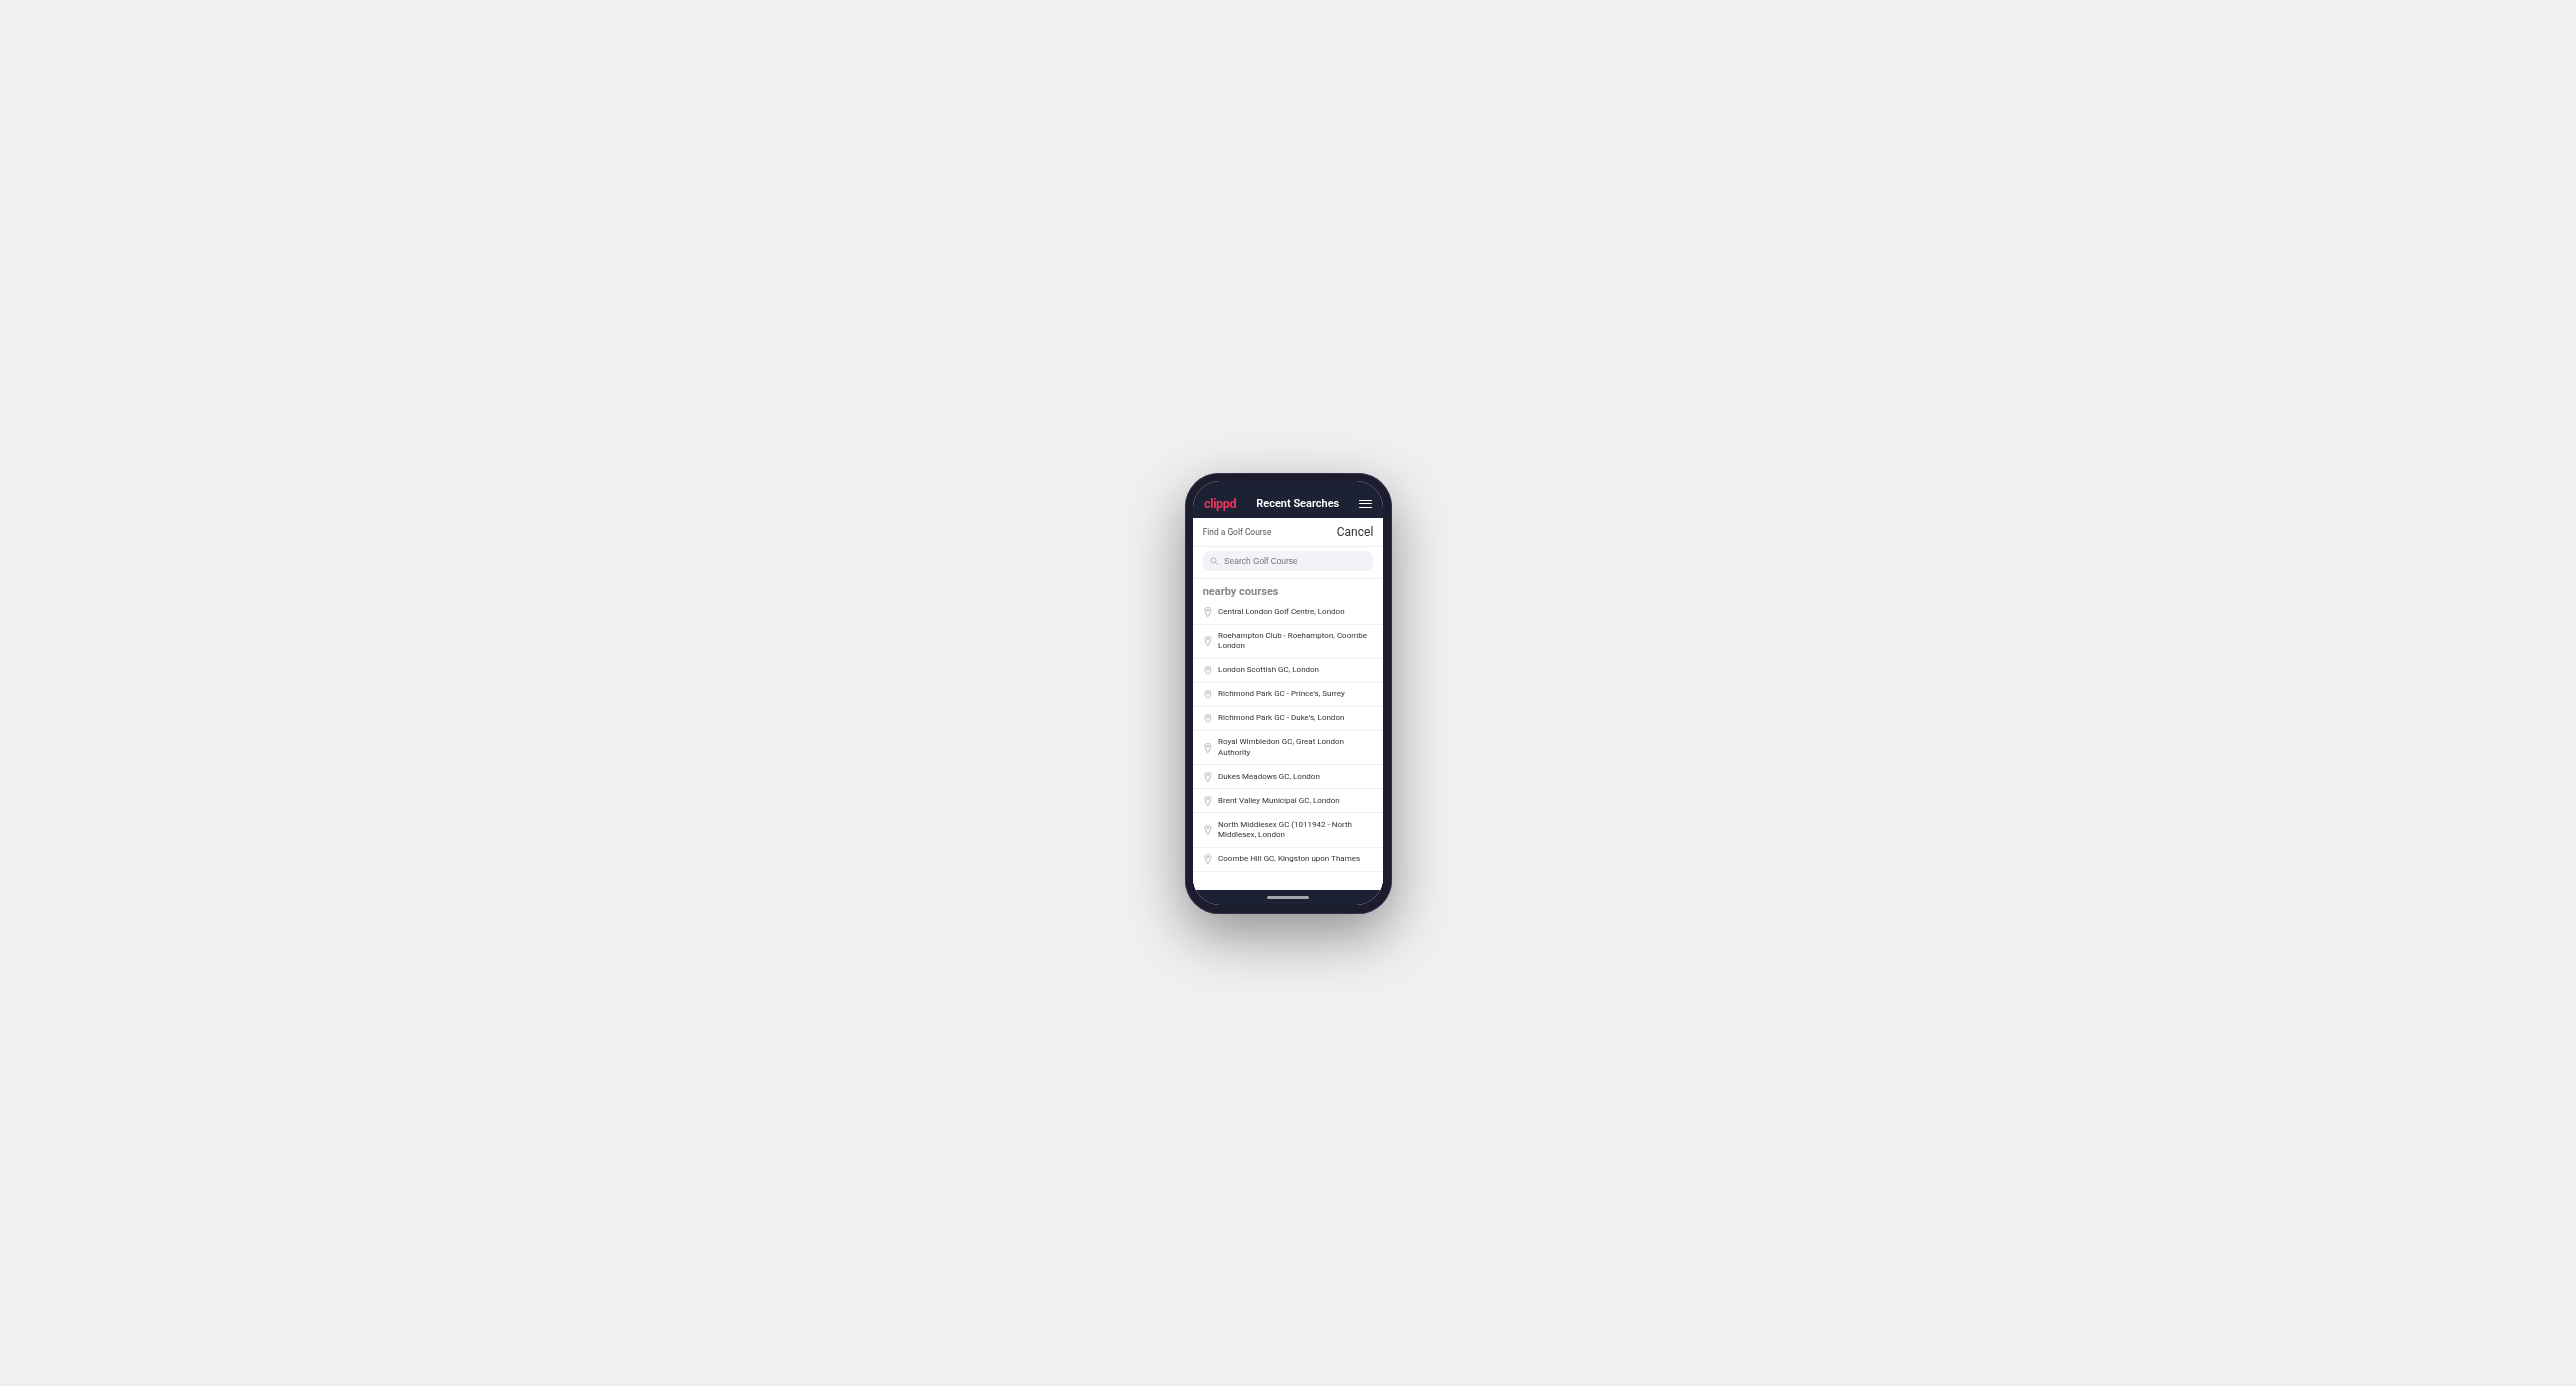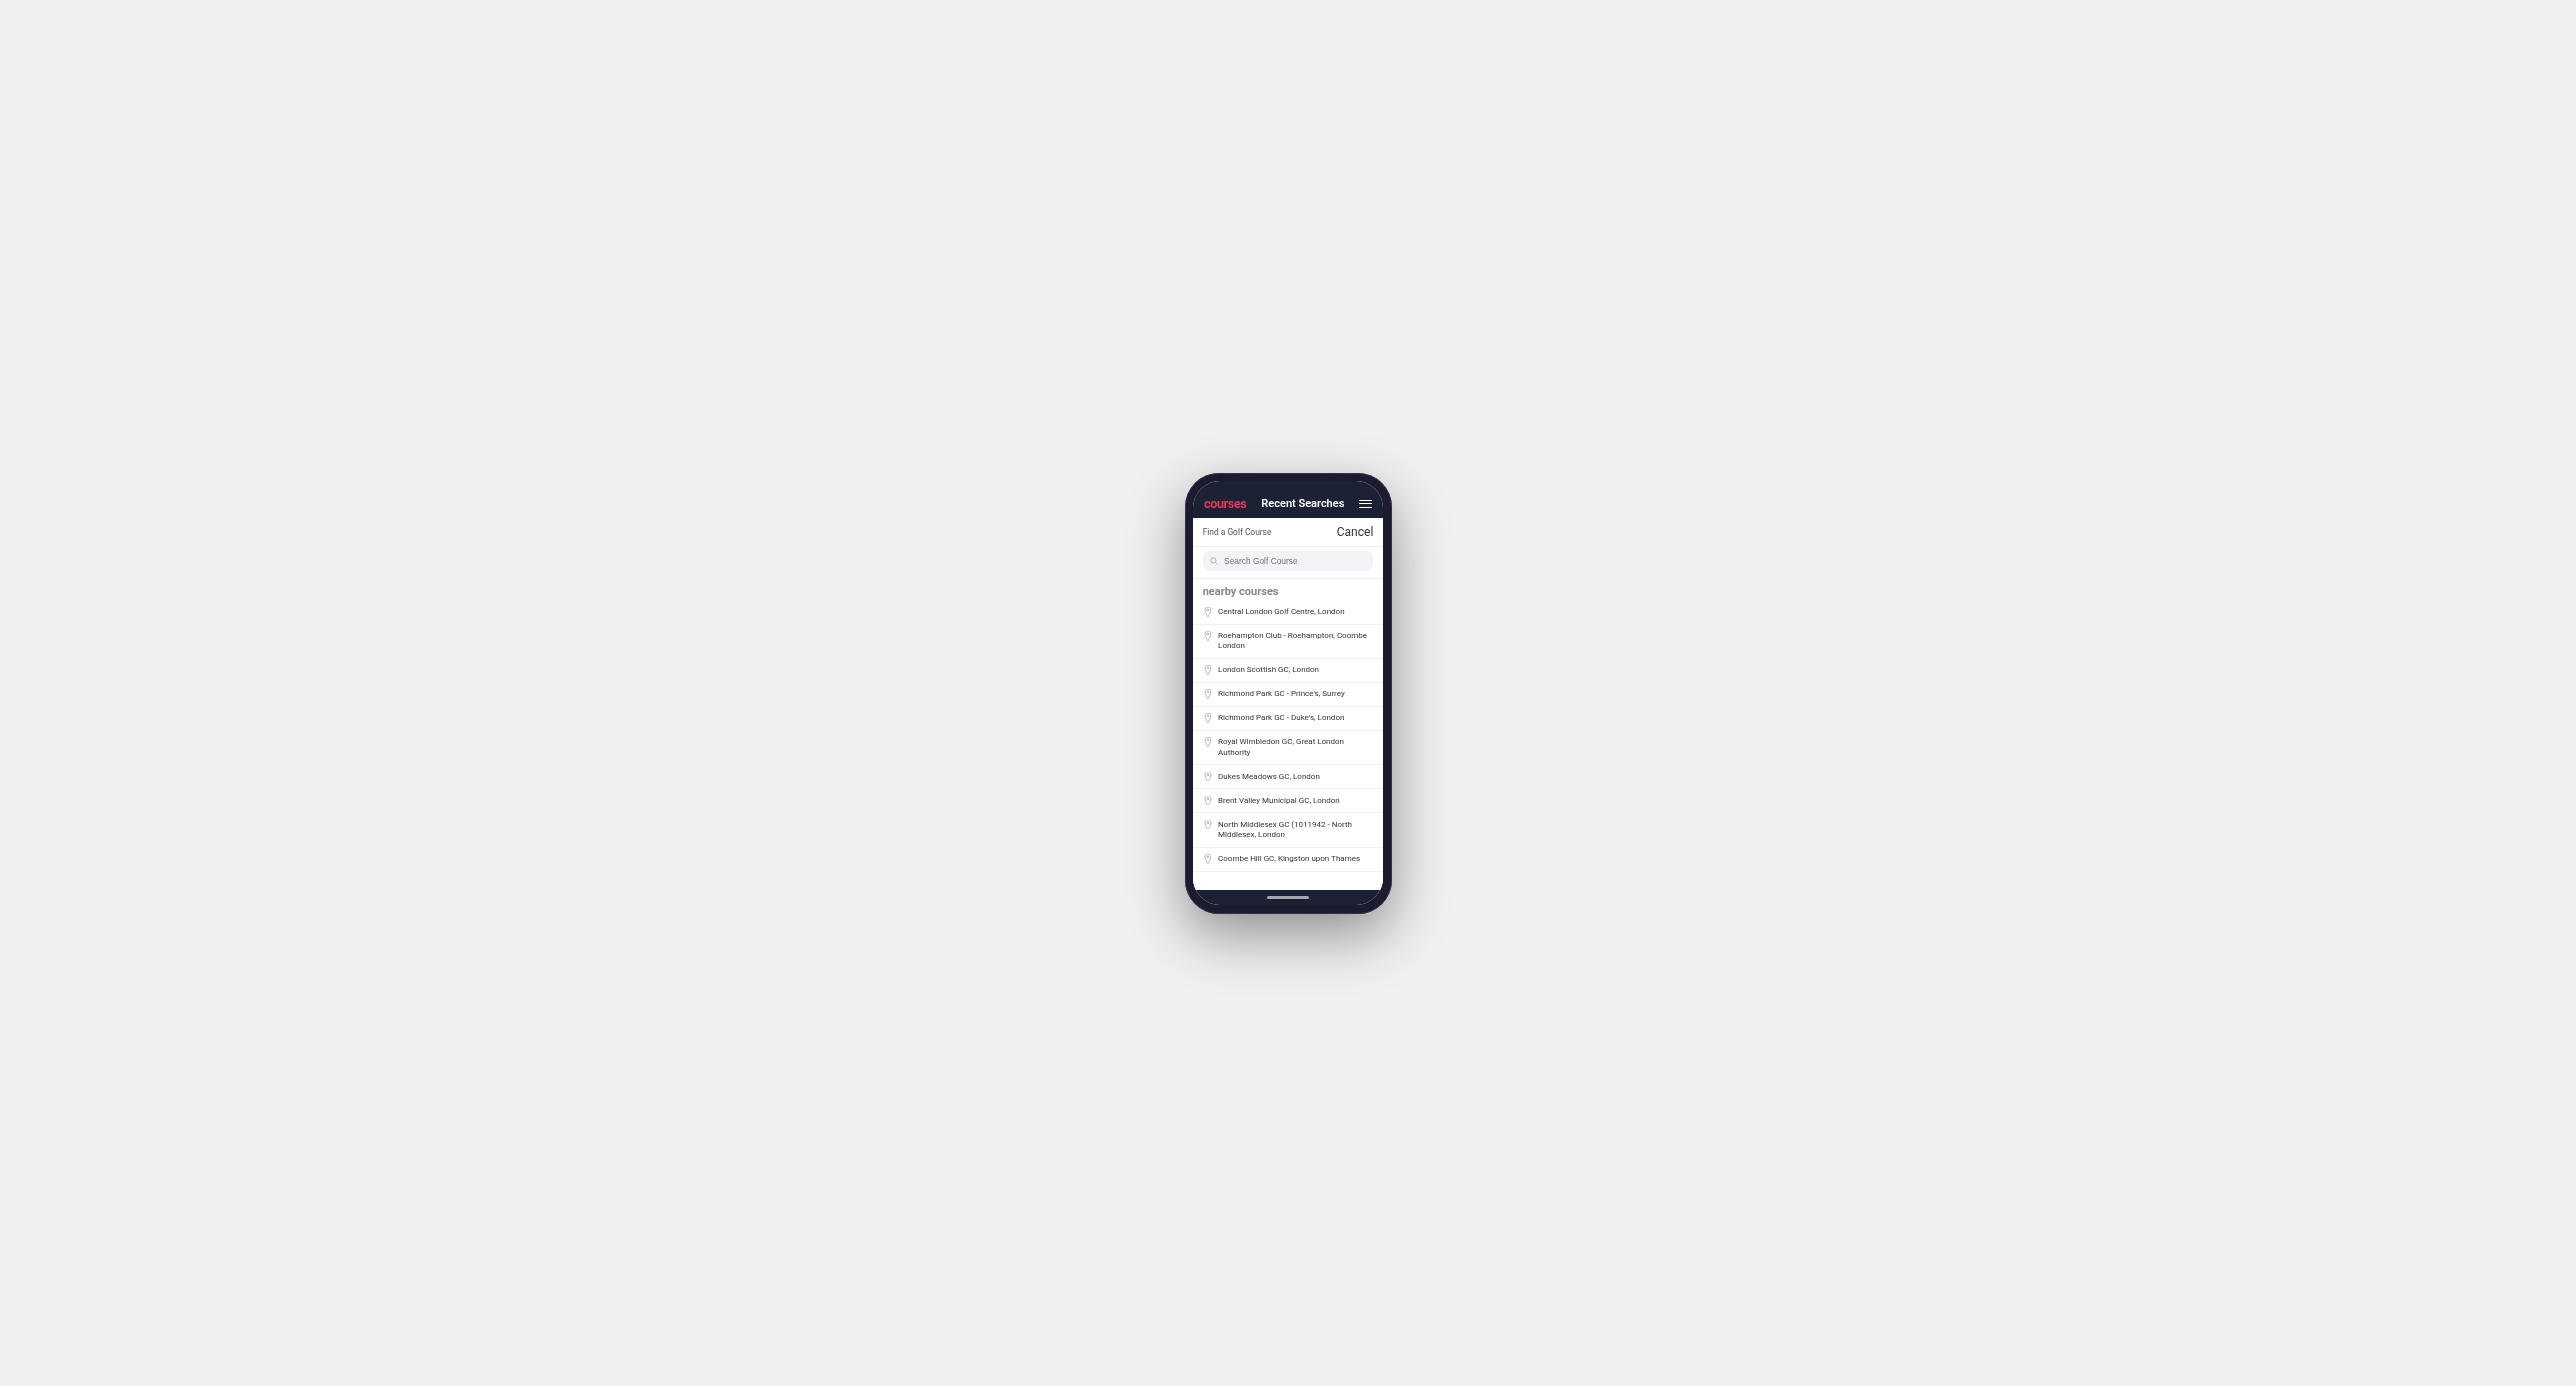--- a/index.html
+++ b/index.html
@@ -154,20 +154,21 @@
       font-weight: 700;
       text-transform: lowercase;
     }
 
     .course-list {
       list-style: none;
     }
 
     .course-item {
       display: flex;
+      align-items: center;
       padding: 6.3px 9.8px;
       border-bottom: 0.7px solid #f0f0f0;
       gap: 5.6px;
       cursor: pointer;
     }
 
     .pin-icon {
       flex-shrink: 0;
       width: 9.8px;
       height: 9.8px;
@@ -198,21 +199,21 @@
   </style>
 </head>
 <body>
 
 <div class="phone-outer">
   <div class="phone-inner">
 
     <div class="status-bar"></div>
 
     <div class="app-header">
-      <span class="logo-text">courses</span>
+      <span class="logo-text">clippd</span>
       <span class="header-title">Recent Searches</span>
       <div class="hamburger-icon">
         <span></span>
         <span></span>
         <span></span>
       </div>
     </div>
 
     <div class="content-area">
 

